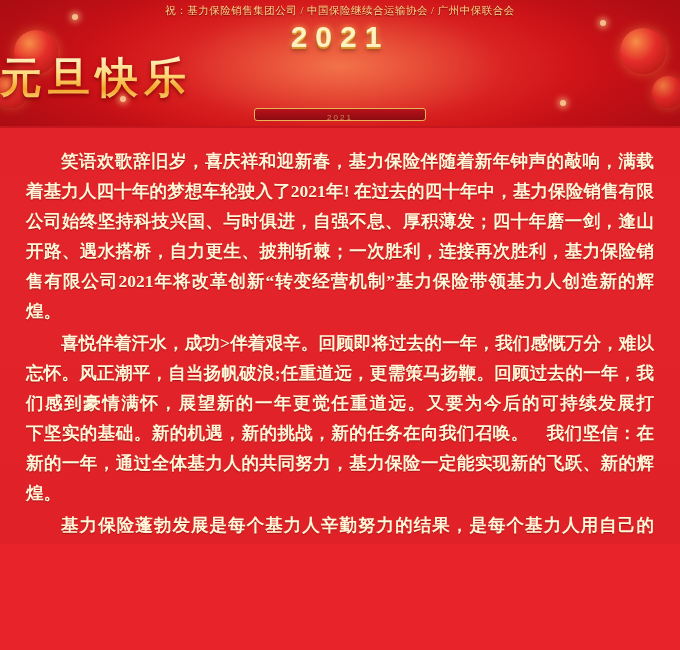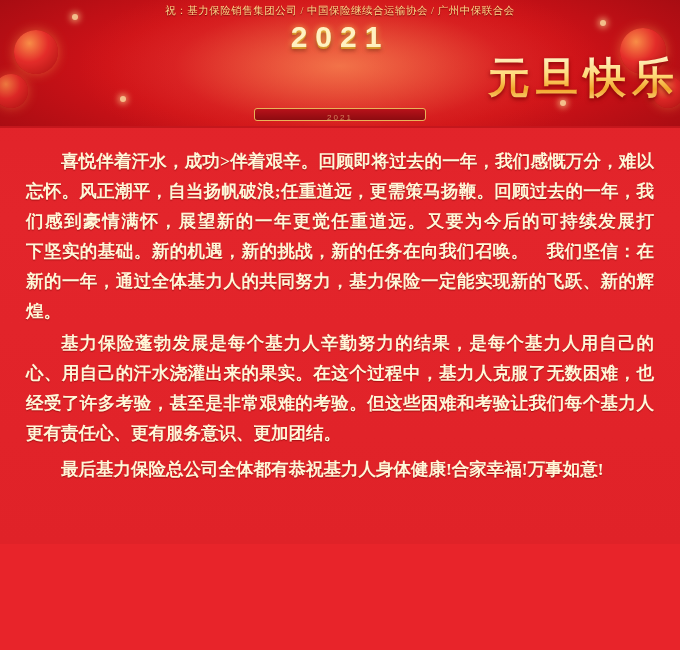--- a/index.html
+++ b/index.html
@@ -89,21 +89,21 @@
     letter-spacing: 8px;
     font-family: "Liberation Sans", sans-serif;
     text-shadow:
       0 0 6px rgba(255,200,90,0.9),
       0 2px 0 #c9881f,
       0 3px 4px rgba(90,0,0,0.8);
   }
   .banner-title {
     position: relative;
     z-index: 3;
-    text-align: right;
+    text-align: left;
     margin-top: -4px;
     font-size: 42px;
     font-weight: bold;
     letter-spacing: 6px;
     font-family: "Liberation Serif", serif;
     color: #fff4cf;
     background: linear-gradient(180deg, #fff8dd 0%, #ffd978 45%, #f2a52a 70%, #ffe9a8 100%);
     -webkit-background-clip: text;
     background-clip: text;
     -webkit-text-fill-color: transparent;
@@ -197,18 +197,19 @@
       
       
       
       
     </div>
 
     <div class="banner-year-small">2021</div>
   </div>
 
   <div class="content">
+    <p class="para">笑语欢歌辞旧岁，喜庆祥和迎新春，基力保险伴随着新年钟声的敲响，满载着基力人四十年的梦想车轮驶入了2021年! 在过去的四十年中，基力保险销售有限公司始终坚持科技兴国、与时俱进，自强不息、厚积薄发；四十年磨一剑，逢山开路、遇水搭桥，自力更生、披荆斩棘；一次胜利，连接再次胜利，基力保险销售有限公司2021年将改革创新“转变经营机制”基力保险带领基力人创造新的辉煌。</p>
     <p class="para">喜悦伴着汗水，成功&gt;伴着艰辛。回顾即将过去的一年，我们感慨万分，难以忘怀。风正潮平，自当扬帆破浪;任重道远，更需策马扬鞭。回顾过去的一年，我们感到豪情满怀，展望新的一年更觉任重道远。又要为今后的可持续发展打　　下坚实的基础。新的机遇，新的挑战，新的任务在向我们召唤。　我们坚信：在新的一年，通过全体基力人的共同努力，基力保险一定能实现新的飞跃、新的辉煌。</p>
     <p class="para">基力保险蓬勃发展是每个基力人辛勤努力的结果，是每个基力人用自己的心、用自己的汗水浇灌出来的果实。在这个过程中，基力人克服了无数困难，也经受了许多考验，甚至是非常艰难的考验。但这些困难和考验让我们每个基力人更有责任心、更有服务意识、更加团结。</p>
     <p class="para last">最后基力保险总公司全体都有恭祝基力人身体健康!合家幸福!万事如意!</p>
   </div>
 
 </div>
 
 </body></html>

